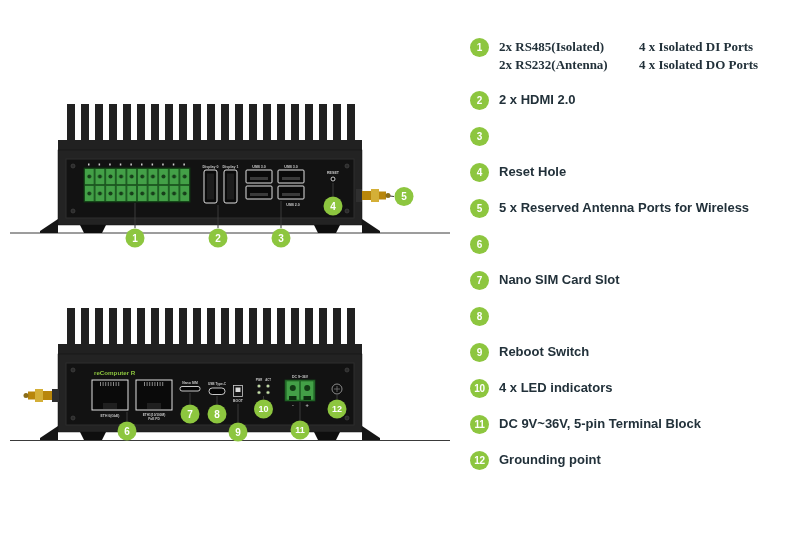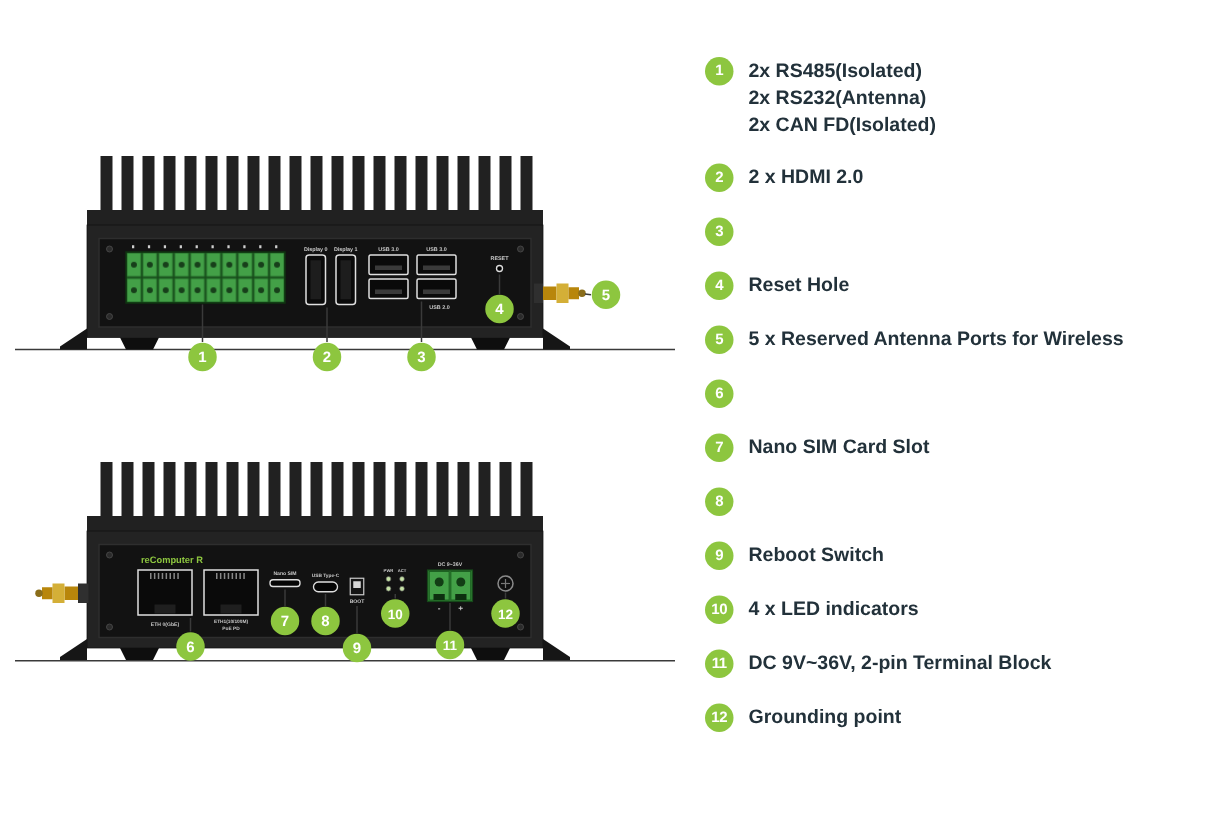--- a/index.html
+++ b/index.html
@@ -14,21 +14,21 @@
   .legend-item { display:flex; align-items:flex-start; margin-bottom:17px; }
   .badge {
     flex:0 0 19px; width:19px; height:19px; border-radius:50%;
     background:#8DC63F; color:#ffffff; font-size:10px; font-weight:bold;
     display:flex; align-items:center; justify-content:center;
     margin-right:10px; letter-spacing:-0.3px;
   }
   .legend-text, .line {
     font-size:13px; font-weight:bold; color:#22313A; line-height:18px; white-space:nowrap;
   }
-  .legend-cols { display:flex; }
+  .legend-cols { display:flex;font-family:Liberation Serif, serif; }
   .col-fixed { width:132px; margin-right:8px; }
 
   
   .device-svg { position:absolute; left:0; top:0; }
   .port-label { fill:#C9C9C9; font-family:"Liberation Sans", sans-serif; font-weight:bold; }
   .callout-num { fill:#ffffff; font-family:"Liberation Sans", sans-serif; font-weight:bold; }
   .leader { stroke:#3a3a3a; stroke-width:1; }
 </style>
 </head>
 <body>
@@ -249,21 +249,24 @@
   </svg>
 
   <div class="legend">
 
     <div class="legend-item">
       <span class="badge">1</span>
       <div class="legend-cols">
         <div class="col col-fixed">
           <div class="line">2x RS485(Isolated)</div>
           <div class="line">2x RS232(Antenna)</div>
-          <div class="line">2x CAN FD(Isolated)</div>
+        </div>
+        <div class="col">
+          <div class="line">4 x Isolated DI Ports</div>
+          <div class="line">4 x Isolated DO Ports</div>
         </div>
       </div>
     </div>
 
     <div class="legend-item">
       <span class="badge">2</span>
       <div class="legend-text">2 x HDMI 2.0</div>
     </div>
 
     <div class="legend-item">
@@ -298,21 +301,21 @@
       <div class="legend-text">Reboot Switch</div>
     </div>
 
     <div class="legend-item">
       <span class="badge">10</span>
       <div class="legend-text">4 x LED indicators</div>
     </div>
 
     <div class="legend-item">
       <span class="badge">11</span>
-      <div class="legend-text">DC 9V~36V, 2-pin Terminal Block</div>
+      <div class="legend-text">DC 9V~36V, 5-pin Terminal Block</div>
     </div>
 
     <div class="legend-item">
       <span class="badge">12</span>
       <div class="legend-text">Grounding point</div>
     </div>
 
   </div>
 </div>
 

